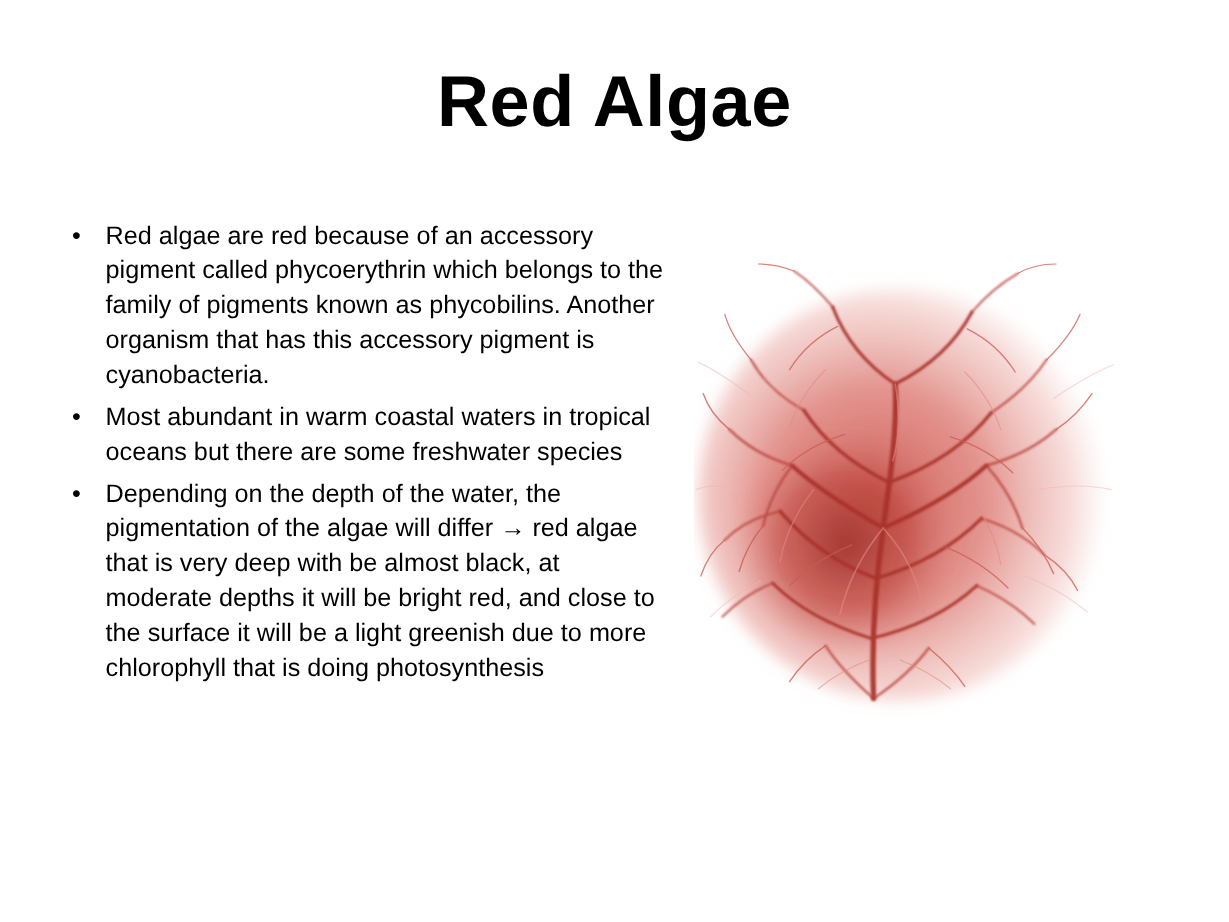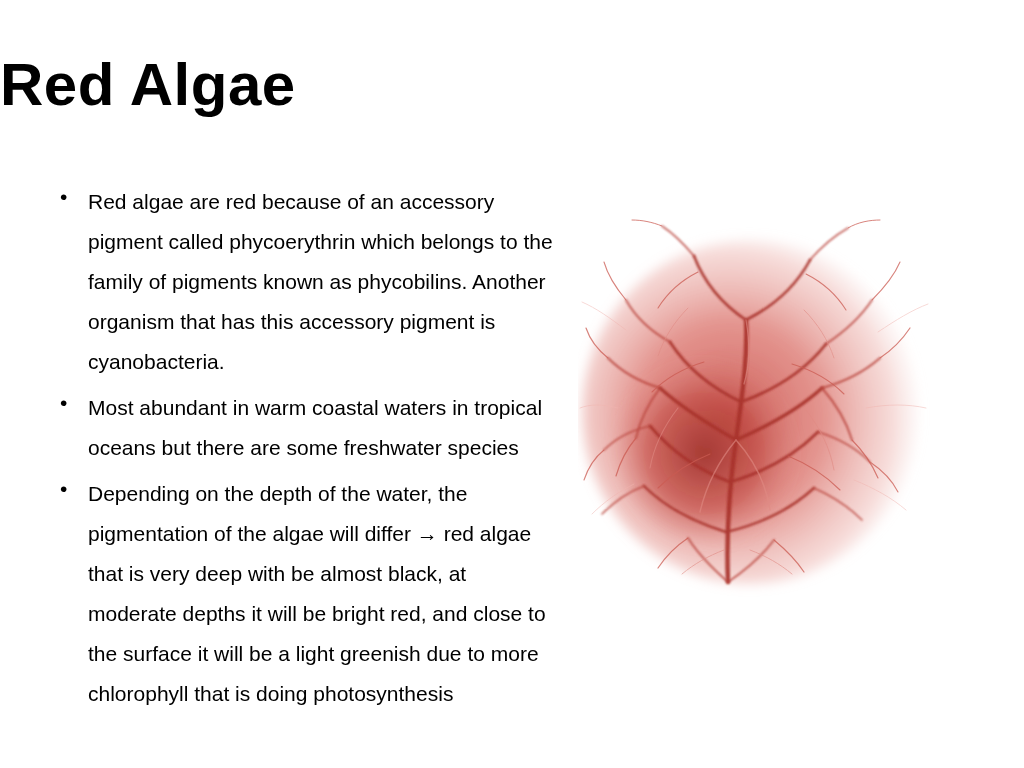--- a/index.html
+++ b/index.html
@@ -19,20 +19,21 @@
     position: relative;
     width: 1024px;
     height: 768px;
     background: #ffffff;
   }
   .slide-title {
     position: absolute;
     top: 52px;
     left: 0;
     width: 1024px;
+    text-align: center;
     font-size: 60px;
     font-weight: bold;
     letter-spacing: 0.5px;
     line-height: 1.1;
     color: #000000;
   }
   .body-column {
     position: absolute;
     top: 182px;
     left: 52px;
@@ -49,21 +50,21 @@
     font-size: 21px;
     line-height: 29px;
     color: #000000;
     text-align: left;
     padding-left: 8px;
     box-sizing: border-box;
   }
   .bullet-text {
     flex: 1 1 auto;
     font-size: 21px;
-    line-height: 40px;
+    line-height: 29px;
     color: #000000;
     white-space: pre-line;
   }
   .image-frame {
     position: absolute;
     left: 578px;
     top: 212px;
     width: 392px;
     height: 386px;
     overflow: hidden;

